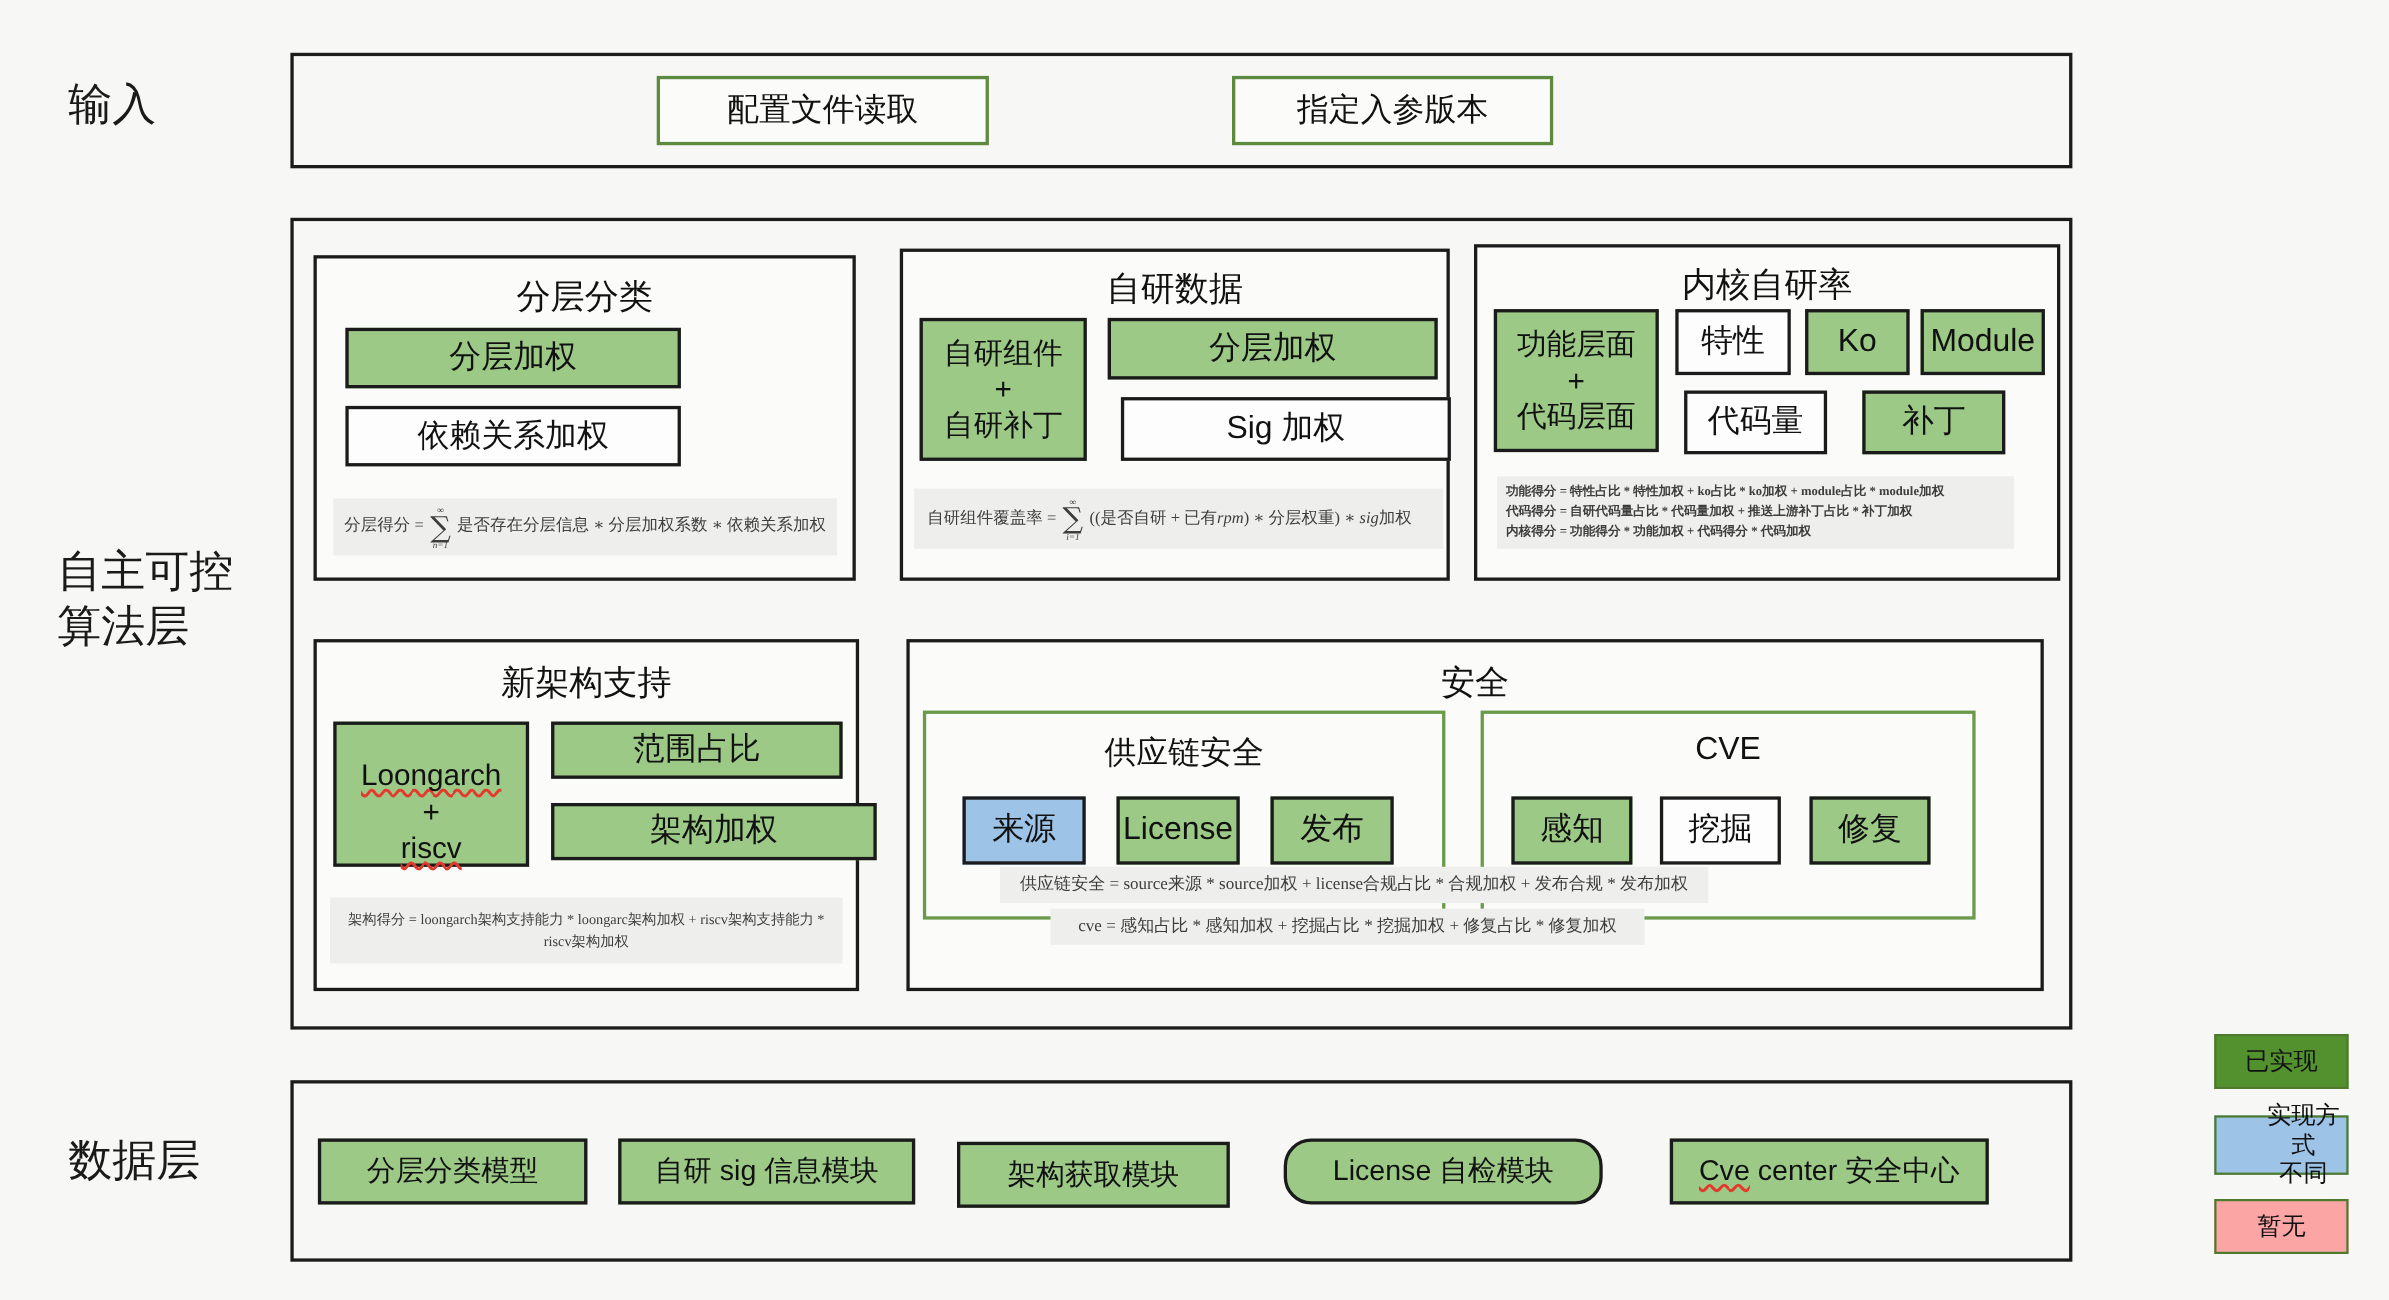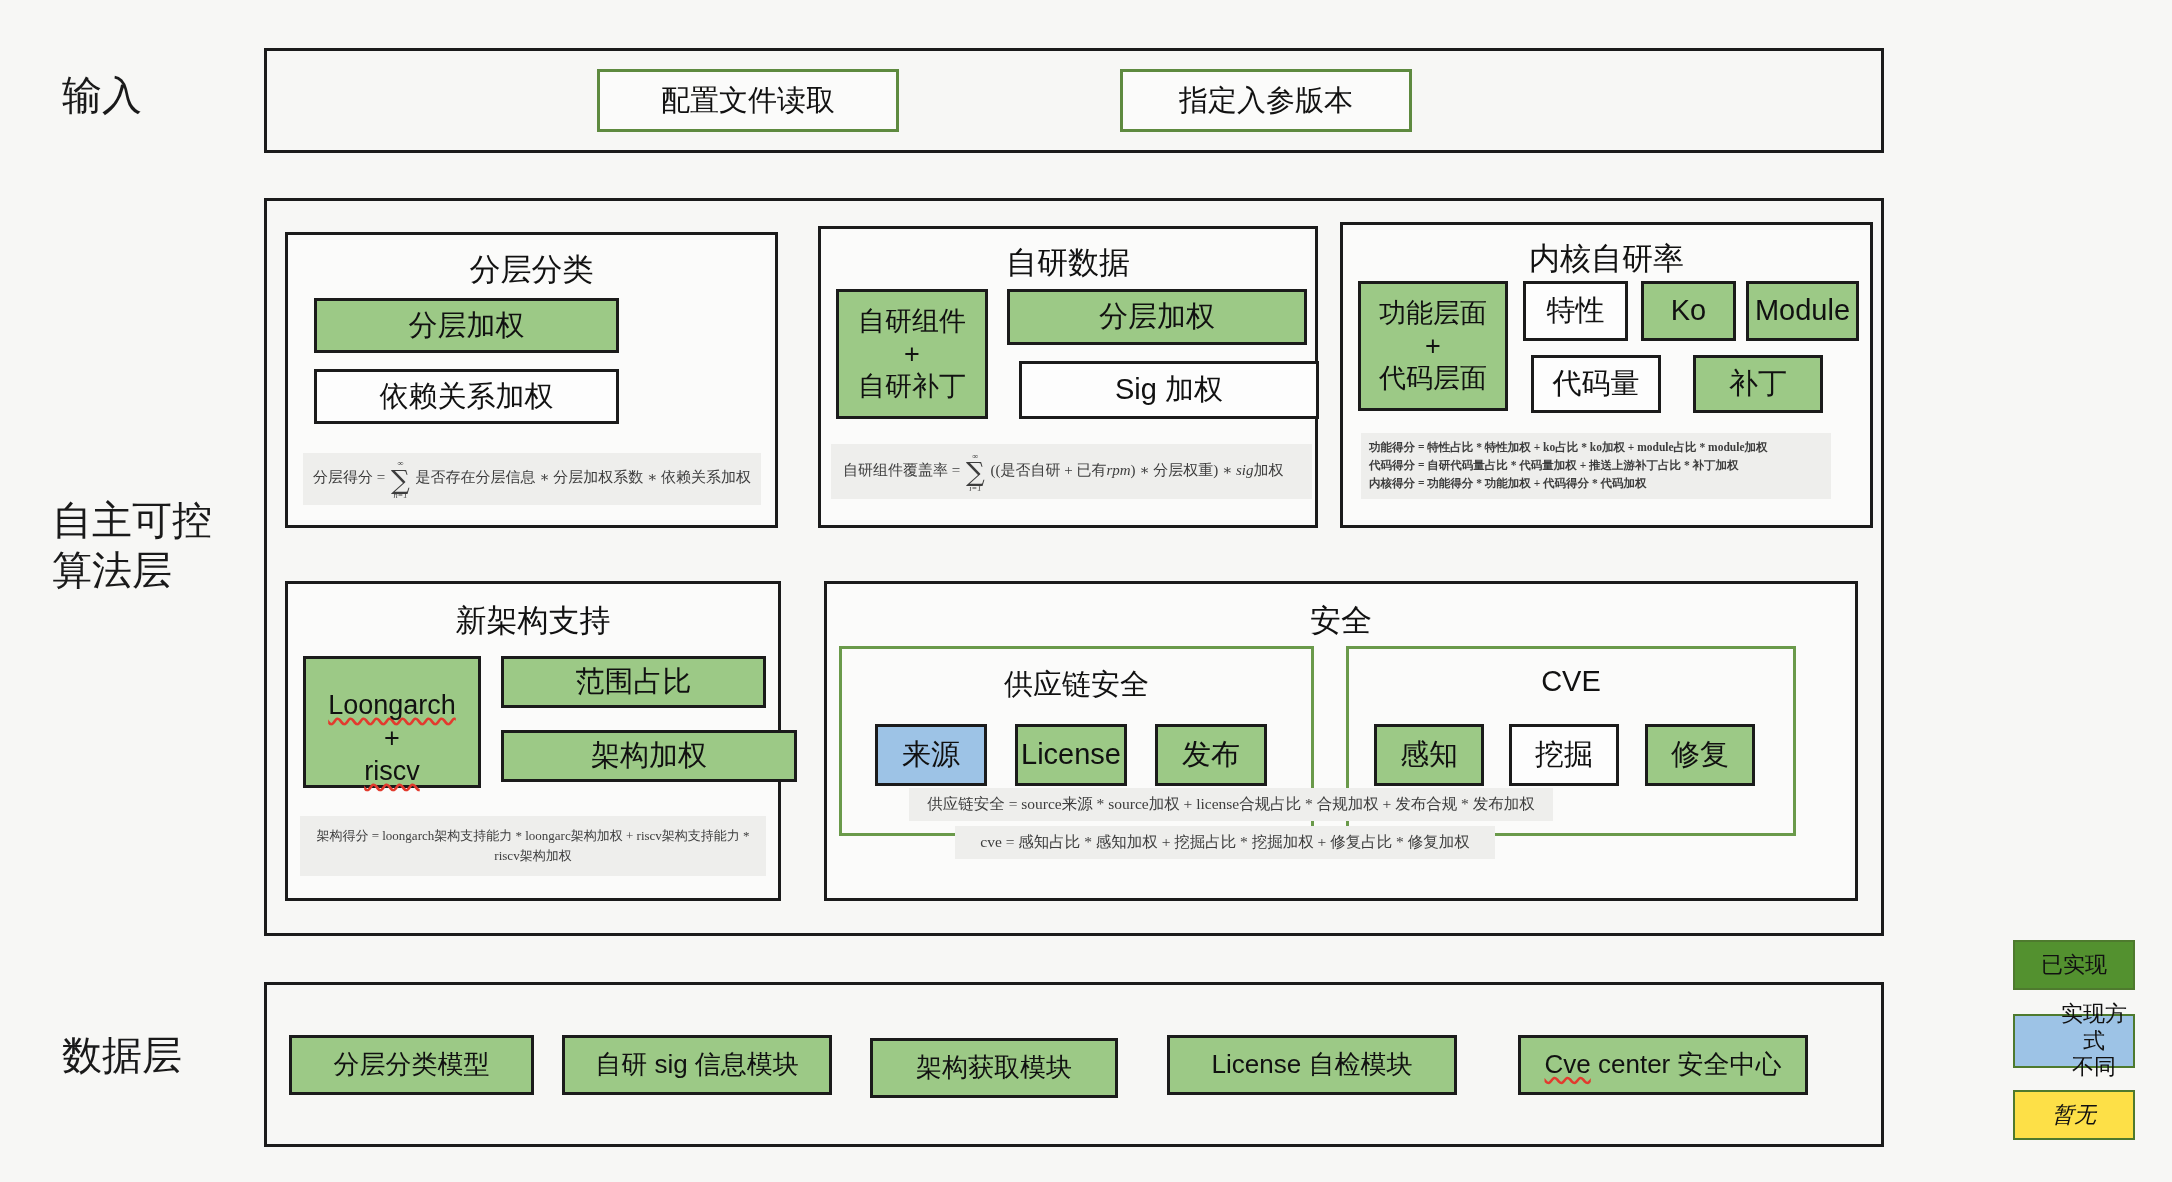--- a/index.html
+++ b/index.html
@@ -113,21 +113,21 @@
     justify-content: center;
     text-align: center;
     font-size: 22px;
     line-height: 1.2;
     border: 2px solid #4e7a2e;
     white-space: pre-line;
     color: #111;
   }
   .legend-item.done    { background: #53912f; }
   .legend-item.diff    { background: #9dc3e6; }
-  .legend-item.none    { background: #fde047; font-style: italic; }
+  .legend-item.none    { background: #fca5a5; }
 </style>
 </head>
 <body>
 
 <div id="root">
 
   <div class="row-label" style="left:62px; top:70px;">输入</div>
   <div class="row-label" style="left:52px; top:495px;">自主可控
 算法层</div>
   <div class="row-label" style="left:62px; top:1030px;">数据层</div>
@@ -231,21 +231,21 @@
     </div>
     <div class="formula" style="left:128px; top:242px; width:540px; height:33px; font-size:15.5px; background:#eeeeec;">
       <span class="ln">cve = 感知占比 * 感知加权 + 挖掘占比 * 挖掘加权 + 修复占比 * 修复加权</span>
     </div>
   </div>
 
   <div class="section-frame" style="left:264px; top:982px; width:1620px; height:165px;"></div>
   <div class="node green" style="left:289px; top:1035px; width:245px; height:60px; font-size:26px;">分层分类模型</div>
   <div class="node green" style="left:562px; top:1035px; width:270px; height:60px; font-size:26px;">自研 sig 信息模块</div>
   <div class="node green" style="left:870px; top:1038px; width:248px; height:60px; font-size:26px;">架构获取模块</div>
-  <div class="node green" style="left:1167px; top:1035px; width:290px; height:60px; font-size:26px;">License 自检模块</div>
+  <div class="node green" style="left:1167px; top:1035px; width:290px; height:60px; font-size:26px;border-radius:25px;">License 自检模块</div>
   <div class="node green" style="left:1518px; top:1035px; width:290px; height:60px; font-size:26px;">
     <span><span class="squig">Cve</span> center 安全中心</span>
   </div>
 
   <div class="legend-item done" style="left:2013px; top:940px; width:122px; height:50px;">已实现</div>
   <div class="legend-item diff" style="left:2013px; top:1014px; width:122px; height:54px;padding-left:40px;">实现方式
 不同</div>
   <div class="legend-item none" style="left:2013px; top:1090px; width:122px; height:50px;">暂无</div>
 
 </div>

